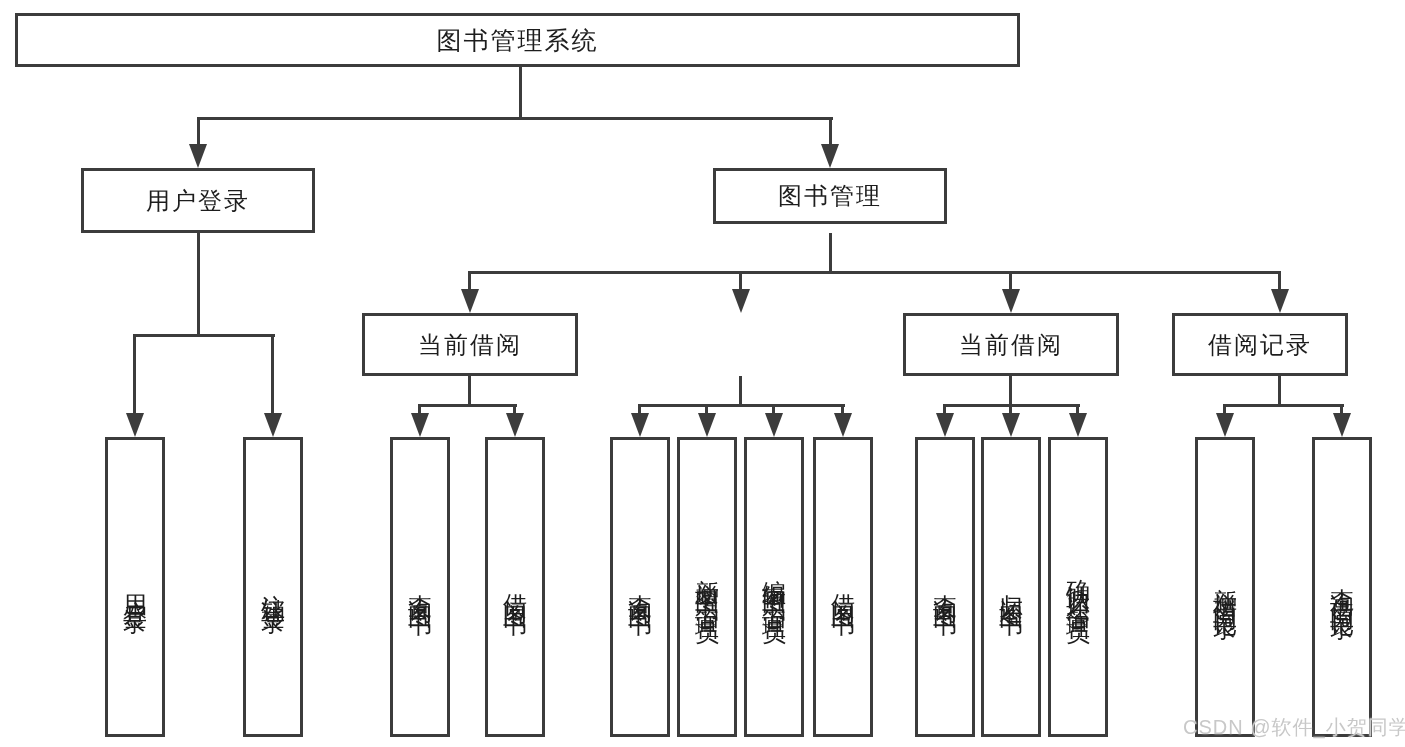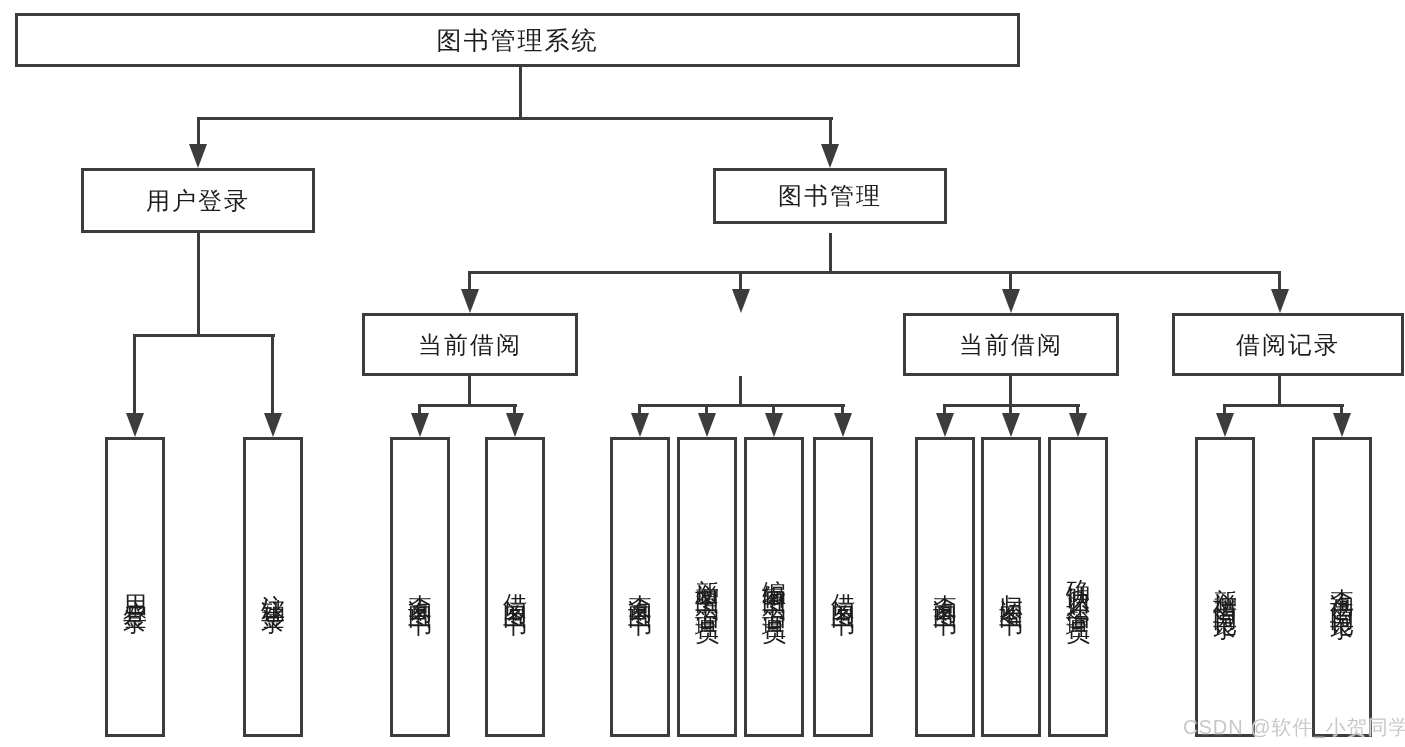--- a/index.html
+++ b/index.html
@@ -46,21 +46,21 @@
 
 <div class="canvas">
 
   <div class="node root" style="left:15px;top:13px;width:1005px;height:54px;">图书管理系统</div>
 
   <div class="node" style="left:81px;top:168px;width:234px;height:65px;">用户登录</div>
   <div class="node" style="left:713px;top:168px;width:234px;height:56px;">图书管理</div>
 
   <div class="node" style="left:362px;top:313px;width:216px;height:63px;">当前借阅</div>
   <div class="node" style="left:903px;top:313px;width:216px;height:63px;">当前借阅</div>
-  <div class="node" style="left:1172px;top:313px;width:232px;height:63px;">借阅记录</div>
+  <div class="node" style="left:1172px;top:313px;width:176px;height:63px;">借阅记录</div>
 
   <div class="node leaf" style="left:105px;top:437px;width:60px;height:300px;">用户登录</div>
   <div class="node leaf" style="left:243px;top:437px;width:60px;height:300px;">注销登录</div>
   <div class="node leaf" style="left:390px;top:437px;width:60px;height:300px;">查询图书</div>
   <div class="node leaf" style="left:485px;top:437px;width:60px;height:300px;">借阅图书</div>
   <div class="node leaf" style="left:610px;top:437px;width:60px;height:300px;">查询图书</div>
   <div class="node leaf" style="left:677px;top:437px;width:60px;height:300px;">新增图书（管理员）</div>
   <div class="node leaf" style="left:744px;top:437px;width:60px;height:300px;">编辑图书（管理员）</div>
   <div class="node leaf" style="left:813px;top:437px;width:60px;height:300px;">借阅图书</div>
   <div class="node leaf" style="left:915px;top:437px;width:60px;height:300px;">查询图书</div>

